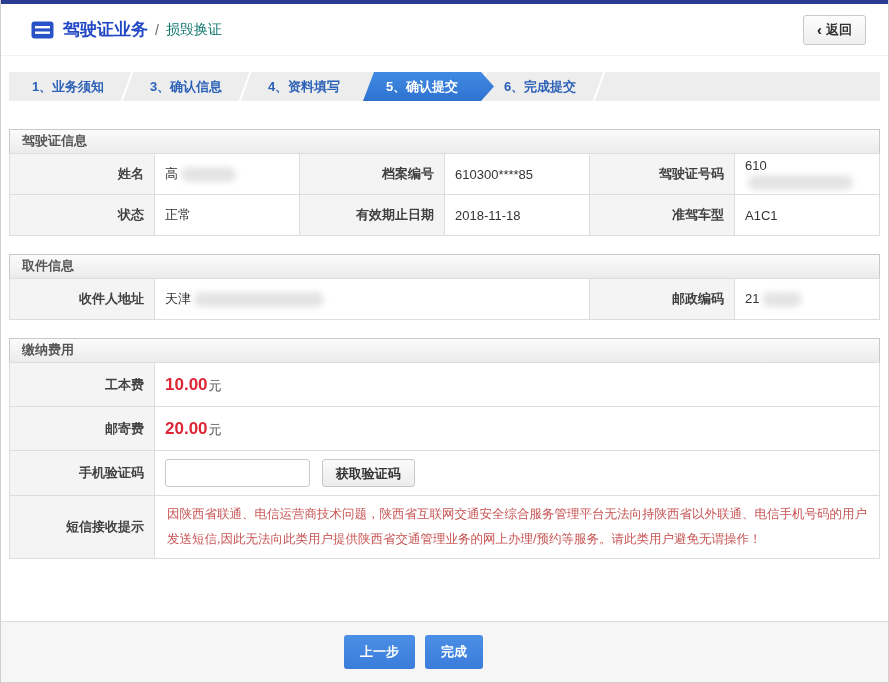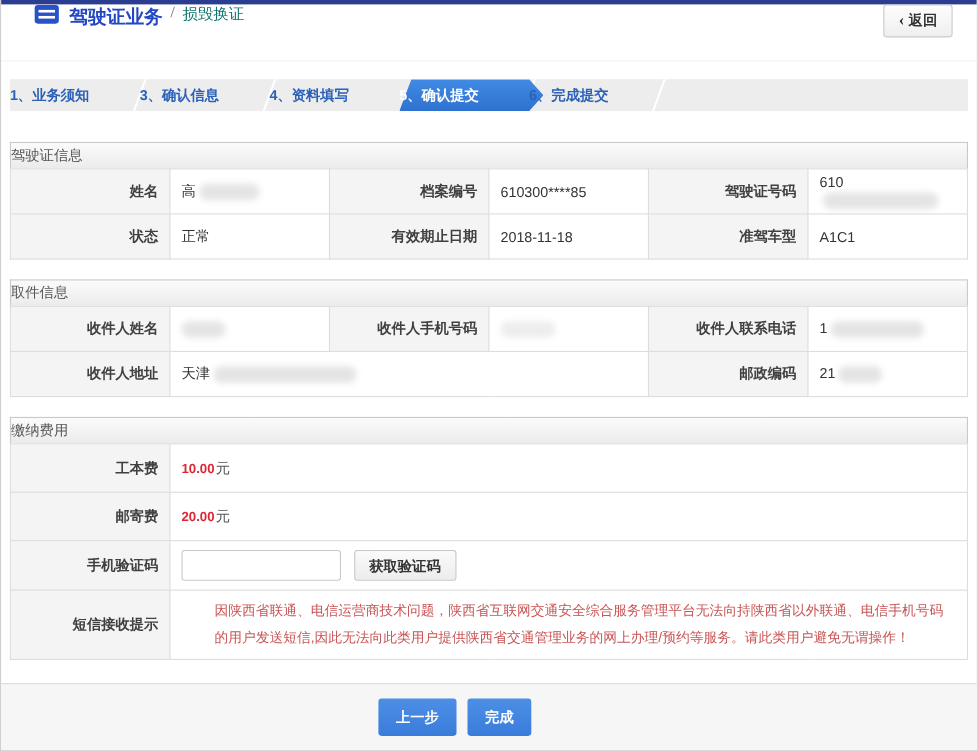--- a/index.html
+++ b/index.html
@@ -4,65 +4,65 @@
 <style>
   * { margin:0; padding:0; box-sizing:border-box; }
   html,body { background:#fff; }
   body { font-family:"Liberation Sans","DejaVu Sans",sans-serif; width:889px; height:683px; }
   .page { position:relative; width:889px; height:683px; border:1px solid #cfcfcf; border-top:none; background:#fff; overflow:hidden; }
 
   
   .topbar { height:4px; background:#2b3d91; }
 
   
-  .header { height:52px; display:flex; align-items:flex-start; padding:0 22px 0 30px; border-bottom:1px solid #f2f2f2;font-family:Liberation Serif, serif; }
+  .header { height:52px; display:flex; align-items:center; padding:0 22px 0 30px; border-bottom:1px solid #f2f2f2; }
   .hd-icon { display:inline-flex; margin-right:9px; }
   .hd-title { color:#2147c5; font-size:17px; font-weight:bold; }
   .hd-sep { color:#666; font-size:14px; margin:0 7px; }
   .hd-sub { color:#0f766e; font-size:14px; }
   .hd-spacer { flex:1; }
   .back-btn { display:inline-flex; align-items:center; padding:5px 13px; background:linear-gradient(#fdfdfd,#efefef); border:1px solid #c8c8c8; border-radius:3px; font-size:13px; color:#333; font-weight:bold; cursor:pointer; }
   .back-chip { font-size:15px; font-weight:bold; margin-right:4px; color:#222; line-height:1; }
 
   
   .main { padding:16px 8px 0 8px; }
   .steps { display:flex; height:29px; background:#ededed; position:relative; }
-  .step { width:118px; display:flex; align-items:center; justify-content:flex-start; position:relative; color:#2c61b8; font-size:13px; font-weight:bold; }
+  .step { width:118px; display:flex; align-items:center; justify-content:center; position:relative; color:#2c61b8; font-size:13px; font-weight:bold; }
   .step + .step::before, .steps-filler::before {
     content:""; position:absolute; left:-1px; top:0; height:100%; width:2px; background:#fff; transform:skewX(-20deg);
   }
   .steps-filler { flex:1; position:relative; }
   .step.active::before { display:none; }
   .step.active::after {
     content:""; position:absolute; top:0; bottom:0; left:0; right:-13px; z-index:1;
     background:linear-gradient(#418ae3,#2e72d0);
     clip-path:polygon(11px 0, calc(100% - 13px) 0, 100% 50%, calc(100% - 13px) 100%, 0 100%);
   }
   .step span { position:relative; z-index:2; }
   .step.active { color:#fff; }
 
   
   .section { margin-top:18px; }
   .section.first { margin-top:28px; }
-  .sec-head { height:24px; line-height:22px; background:linear-gradient(#fbfbfb,#ebebeb); border:1px solid #c9c9c9; border-bottom:none; font-size:13px; font-weight:normal; color:#555; }
+  .sec-head { height:24px; line-height:22px; background:linear-gradient(#fbfbfb,#ebebeb); border:1px solid #c9c9c9; border-bottom:none; font-size:13px; font-weight:bold; color:#555; padding-left:12px; }
   table { width:100%; border-collapse:collapse; table-layout:fixed;padding-left:48px; }
   td { border:1px solid #ddd; font-size:13px; padding:0 10px; height:41px; }
   td.lbl { background:#f4f4f4; text-align:right; color:#404040; font-weight:bold; }
   td.val { background:#fff; color:#333; }
   .fees td { height:44px; }
   .fees td.code-row { height:45px; }
   .fees td.notice-cell { padding:6px 12px; }
 
-  .amount { color:#dc2635; font-weight:bold; font-size:12px; }
+  .amount { color:#dc2635; font-weight:bold; font-size:17px; }
   .unit { color:#555; font-size:13px; margin-left:1px; }
 
   .sms-input { width:145px; height:28px; border:1px solid #c9c9c9; border-radius:3px; vertical-align:middle; margin-right:8px; padding:0 6px; font-size:13px; }
   .code-btn { display:inline-block; vertical-align:middle; height:28px; line-height:28px; padding:0 13px; background:linear-gradient(#fbfbfb,#ececec); border:1px solid #c8c8c8; border-radius:3px; font-size:13px; font-weight:bold; color:#333; cursor:pointer; }
 
-  .notice { color:#c85454; font-size:12.5px; line-height:25px;margin-left:28px; }
+  .notice { color:#c85454; font-size:12.5px; line-height:25px; }
 
   
   .blur { display:inline-block; vertical-align:middle; height:15px; border-radius:8px; background:#e4e4e4; filter:blur(3px); margin-left:3px; }
   .w40{width:40px} .w50{width:50px} .w55{width:55px} .w85{width:85px} .w105{width:105px} .w130{width:130px}
   .blur.light { background:#ededed; }
 
   
   .footer { position:absolute; left:0; right:0; bottom:0; height:61px; background:#f6f6f6; border-top:1px solid #ddd; display:flex; align-items:center; justify-content:center; padding-right:62px; gap:10px; }
   .btn-blue { background:linear-gradient(#4c8fe6,#3a7cda); color:#fff; border:none; border-radius:3px; font-size:13px; font-weight:bold; padding:8px 16px; cursor:pointer; font-family:inherit; }
 </style>
@@ -132,28 +132,20 @@
           <td class="val">A1C1</td>
         </tr>
       </tbody>
         </table>
     </div>
 
     <div class="section">
       <div class="sec-head">取件信息</div>
       <table>
         <tbody>
-            <tr>
-          <td class="lbl">收件人姓名</td>
-          <td class="val"><span class="blur w40" style="margin-left:0"></span></td>
-          <td class="lbl">收件人手机号码</td>
-          <td class="val"><span class="blur light w50" style="margin-left:0"></span></td>
-          <td class="lbl">收件人联系电话</td>
-          <td class="val"><span>1</span><span class="blur w85"></span></td>
-        </tr>
         <tr>
           <td class="lbl">收件人地址</td>
           <td class="val" colspan="3"><span>天津</span><span class="blur w130"></span></td>
           <td class="lbl">邮政编码</td>
           <td class="val"><span>21</span><span class="blur w40"></span></td>
         </tr>
       </tbody>
         </table>
     </div>
 

